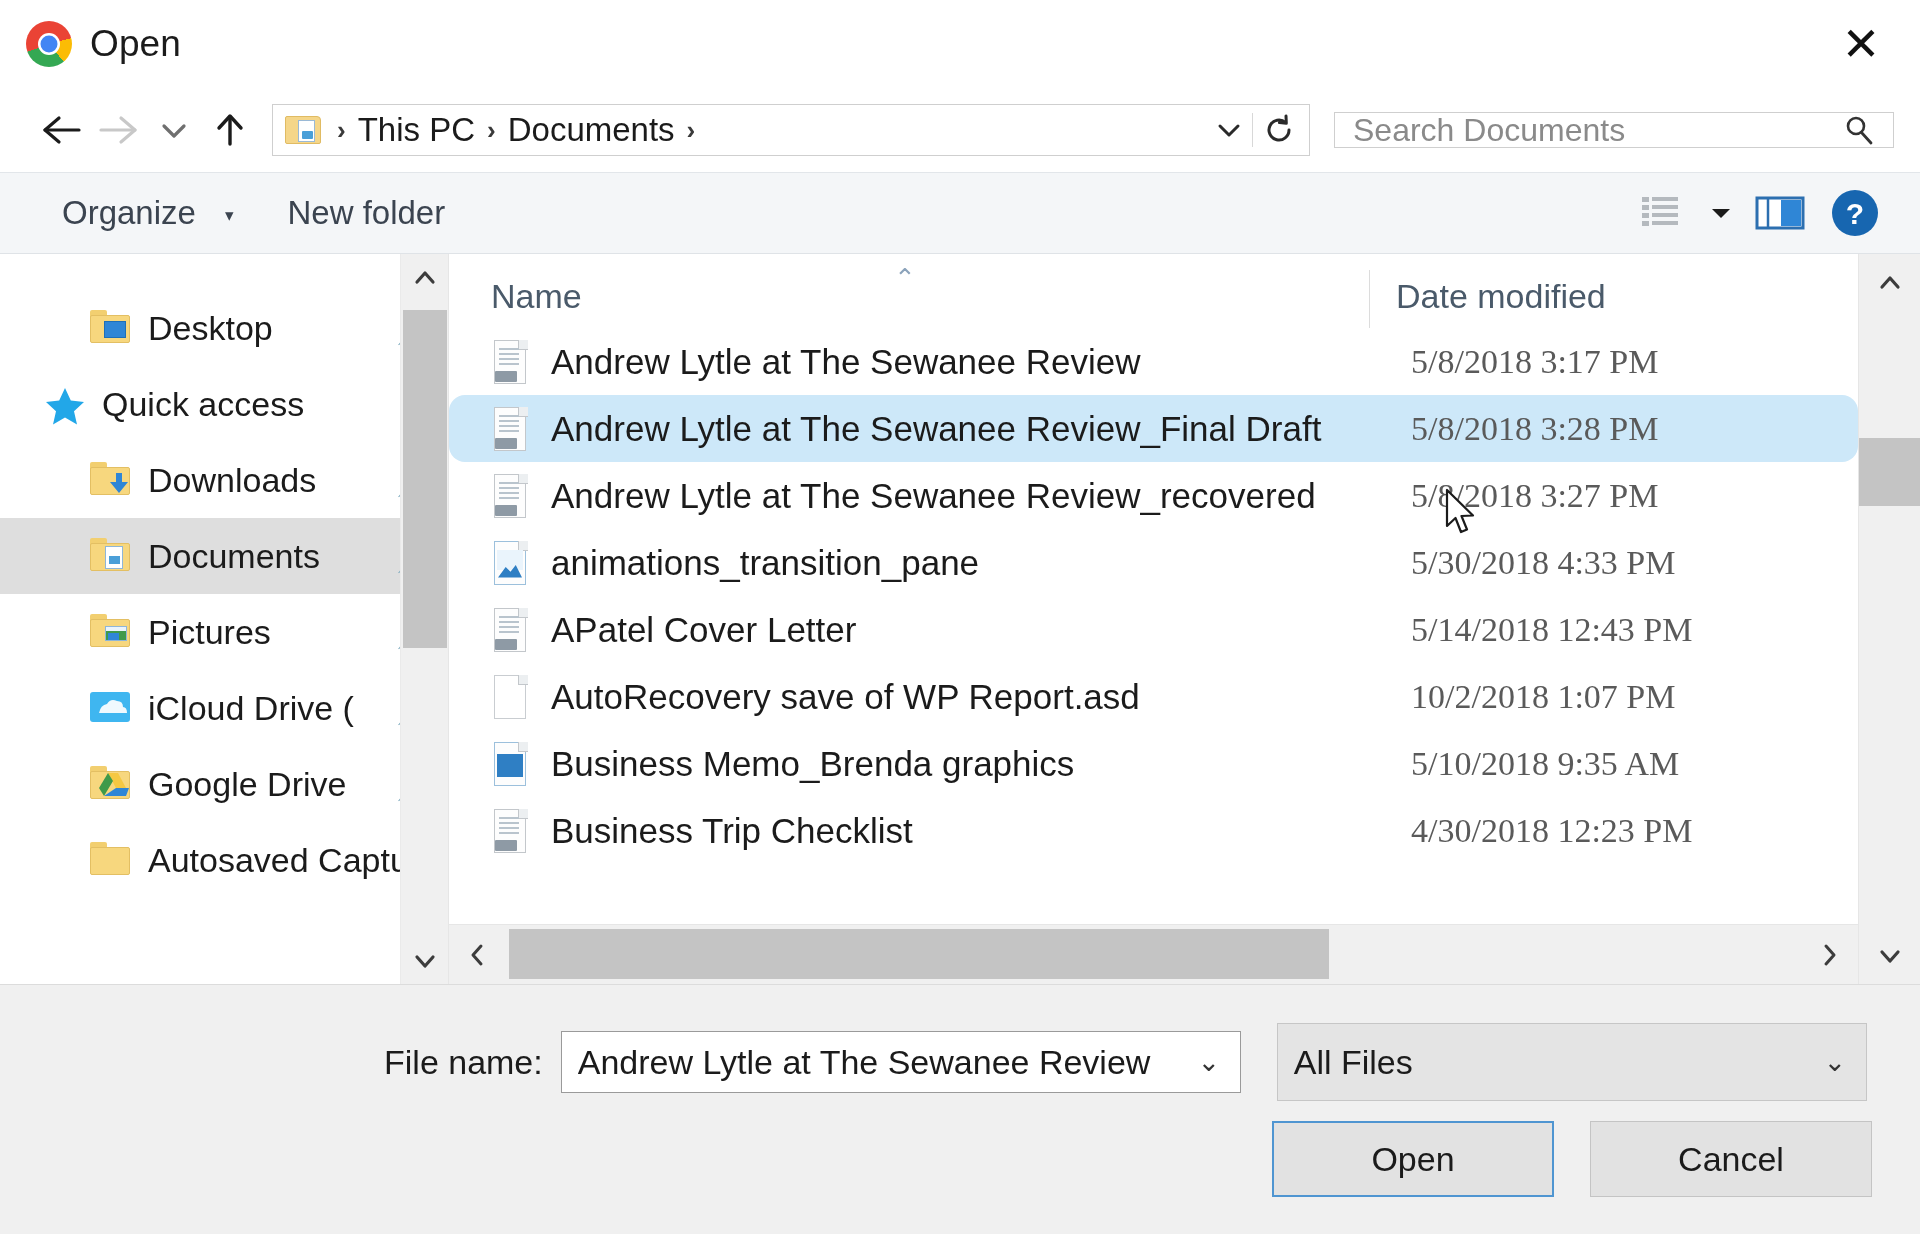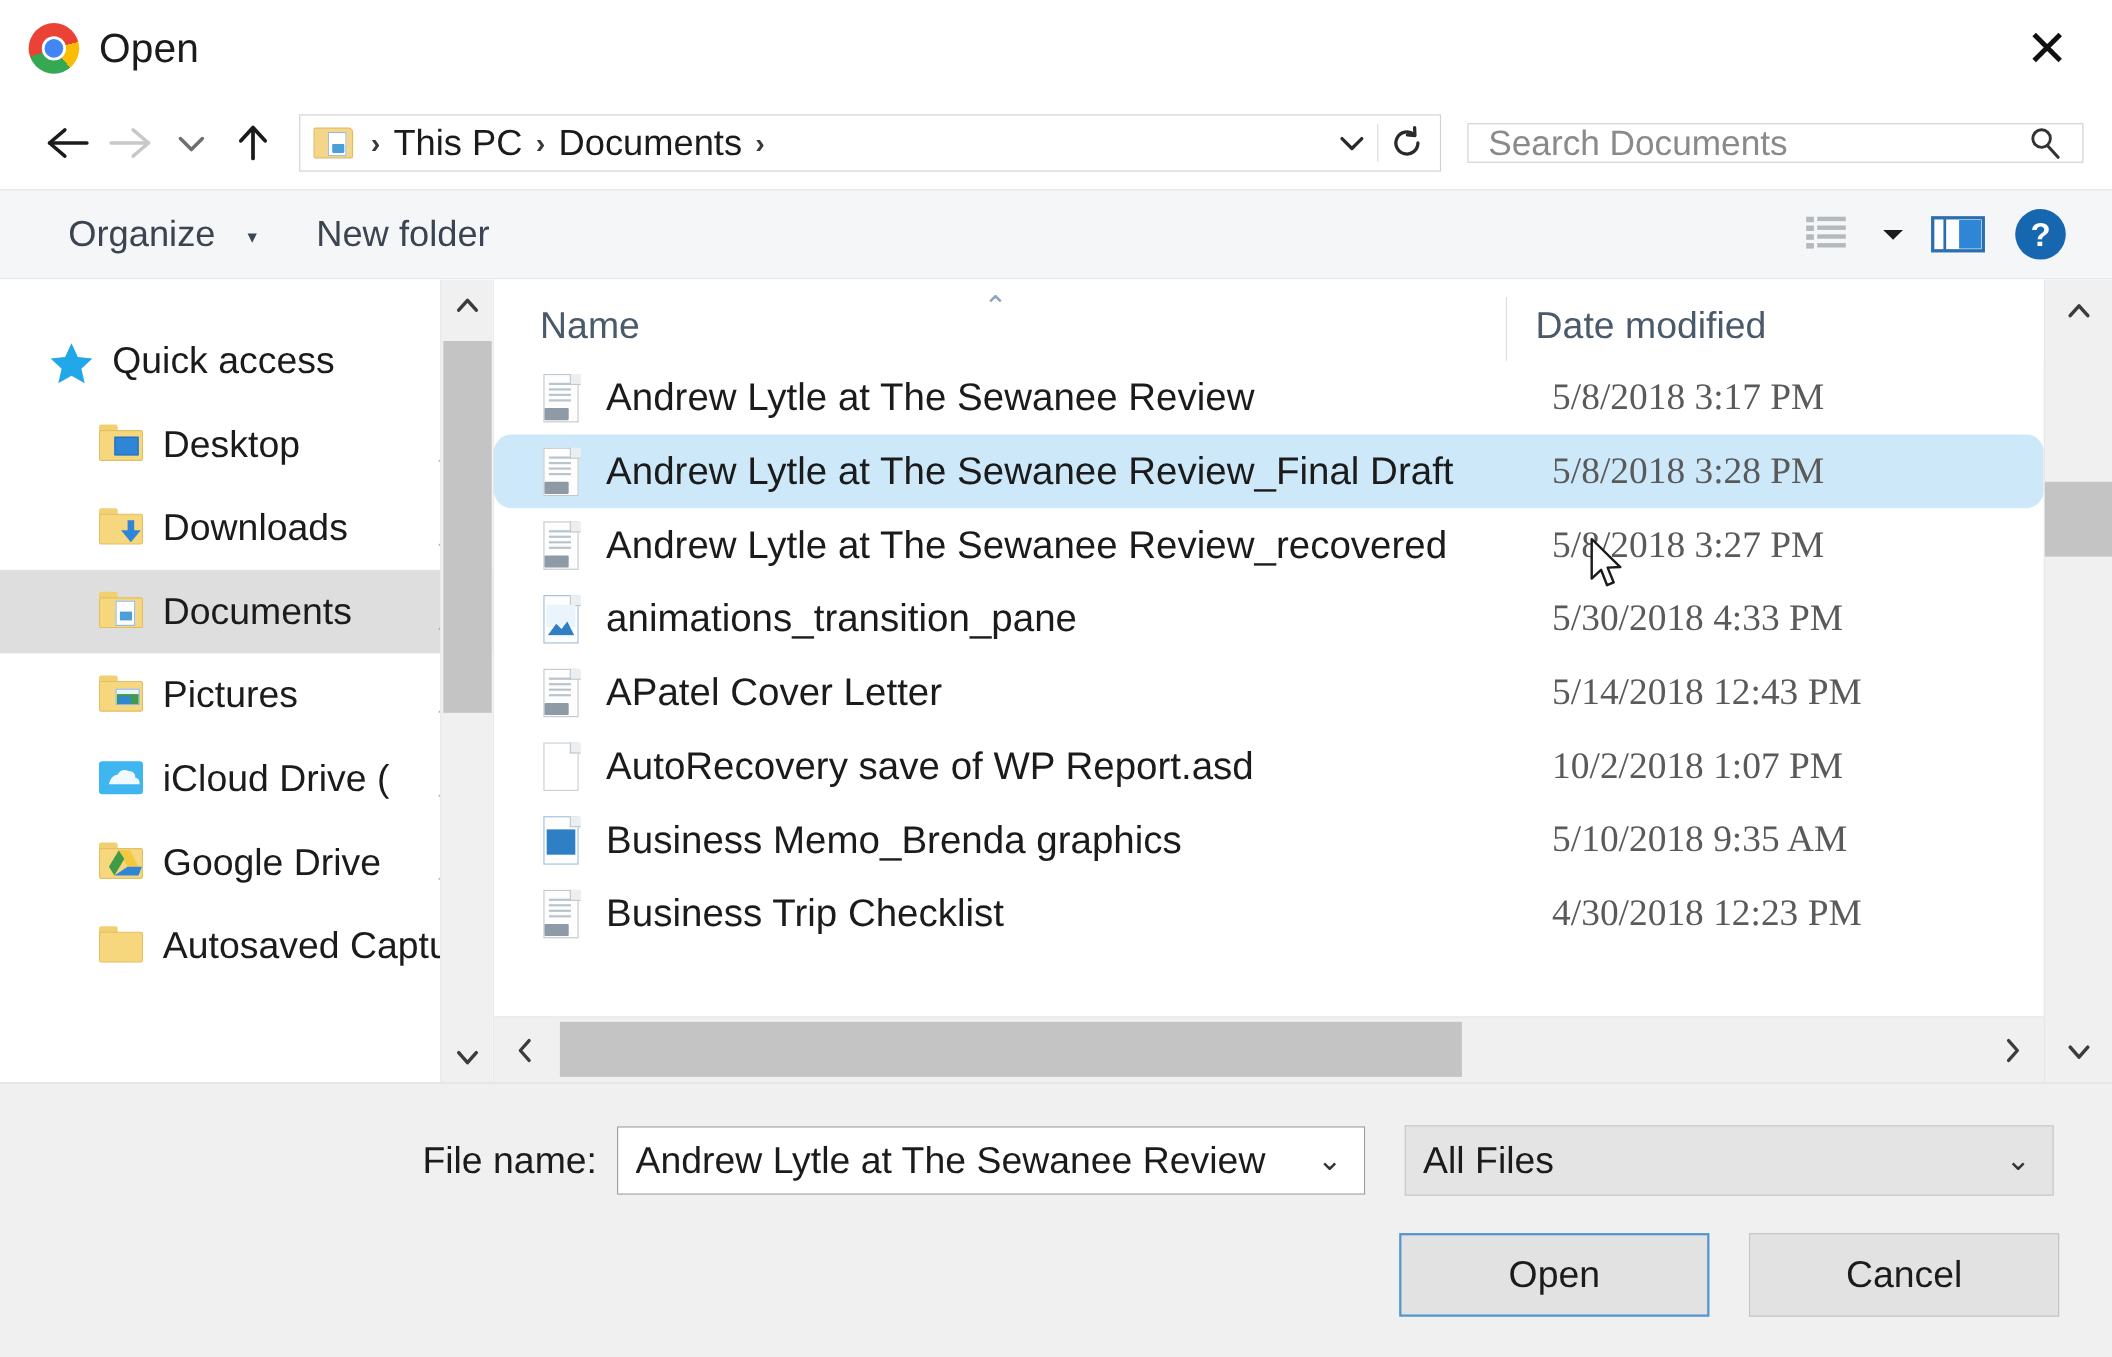--- a/index.html
+++ b/index.html
@@ -336,21 +336,21 @@
     margin-left: 384px; margin-right: 18px;
   }
   .fn-combo {
     width: 680px; height:62px; flex:0 0 680px;
     background:#ffffff; border:1px solid #9a9a9a;
     display:flex; align-items:center; padding:0 10px 0 16px;
   }
   .fn-value { font-size:34px; color:#1b1b1b; flex:1 1 auto; white-space:nowrap; overflow:hidden;}
   .combo-caret { width:42px; display:flex; align-items:center; justify-content:center; color:#333; font-size:27px;}
   .ft-combo {
-    width: 590px; height:64px; flex:0 0 590px;
+    width: 590px; height:78px; flex:0 0 590px;
     margin-left: 36px;
     background:#e4e4e4; border:1px solid #c6c6c6;
     display:flex; align-items:center; padding:0 10px 0 16px;
   }
   .ft-value { font-size:34px; color:#1b1b1b; flex:1 1 auto; white-space:nowrap; }
 
   .btn-row {
     position:absolute; right: 48px; top: 136px;
     display:flex; align-items:center; gap: 36px;
   }
@@ -487,39 +487,39 @@
         </svg>
       </div>
     </div>
   </div>
 
   <div class="body">
 
     <div class="sidebar">
       <div class="sidebar-list">
 
-        <div class="side-item">
-          <span class="side-ico">
-            <svg width="46" height="44" viewBox="0 0 46 44">
-              <path d="M23 5 L28.8 17.6 L42 19 L32 28.2 L35 41.5 L23 34.6 L11 41.5 L14 28.2 L4 19 L17.2 17.6 Z" fill="#22a7e8"></path>
-            </svg>
-          </span>
-          <span class="side-label">Quick access</span>
-        </div>
-
         <div class="side-item indent">
           <span class="side-ico">
             <span class="fi">
                 <span class="tab"></span>
                 <span class="body-f"></span>
               <span class="ovl" style="left:14px;top:11px;width:22px;height:17px;background:#2f86d6;border:1px solid #1e6fb8;"></span>
             </span>
           </span>
           <span class="side-label">Desktop</span>
           <span class="pin">📌</span>
+        </div>
+
+        <div class="side-item">
+          <span class="side-ico">
+            <svg width="46" height="44" viewBox="0 0 46 44">
+              <path d="M23 5 L28.8 17.6 L42 19 L32 28.2 L35 41.5 L23 34.6 L11 41.5 L14 28.2 L4 19 L17.2 17.6 Z" fill="#22a7e8"></path>
+            </svg>
+          </span>
+          <span class="side-label">Quick access</span>
         </div>
 
         <div class="side-item indent">
           <span class="side-ico">
             <span class="fi">
                 <span class="tab"></span>
                 <span class="body-f"></span>
               <span class="ovl" style="left:16px;top:9px;width:0;height:0;">
                 <svg width="26" height="26" viewBox="0 0 26 26" style="position:absolute;left:-1px;top:0;">
                   <path d="M11 2 h6 v9 h6 l-9 11 l-9 -11 h6 z" fill="#2f86d6"></path>

